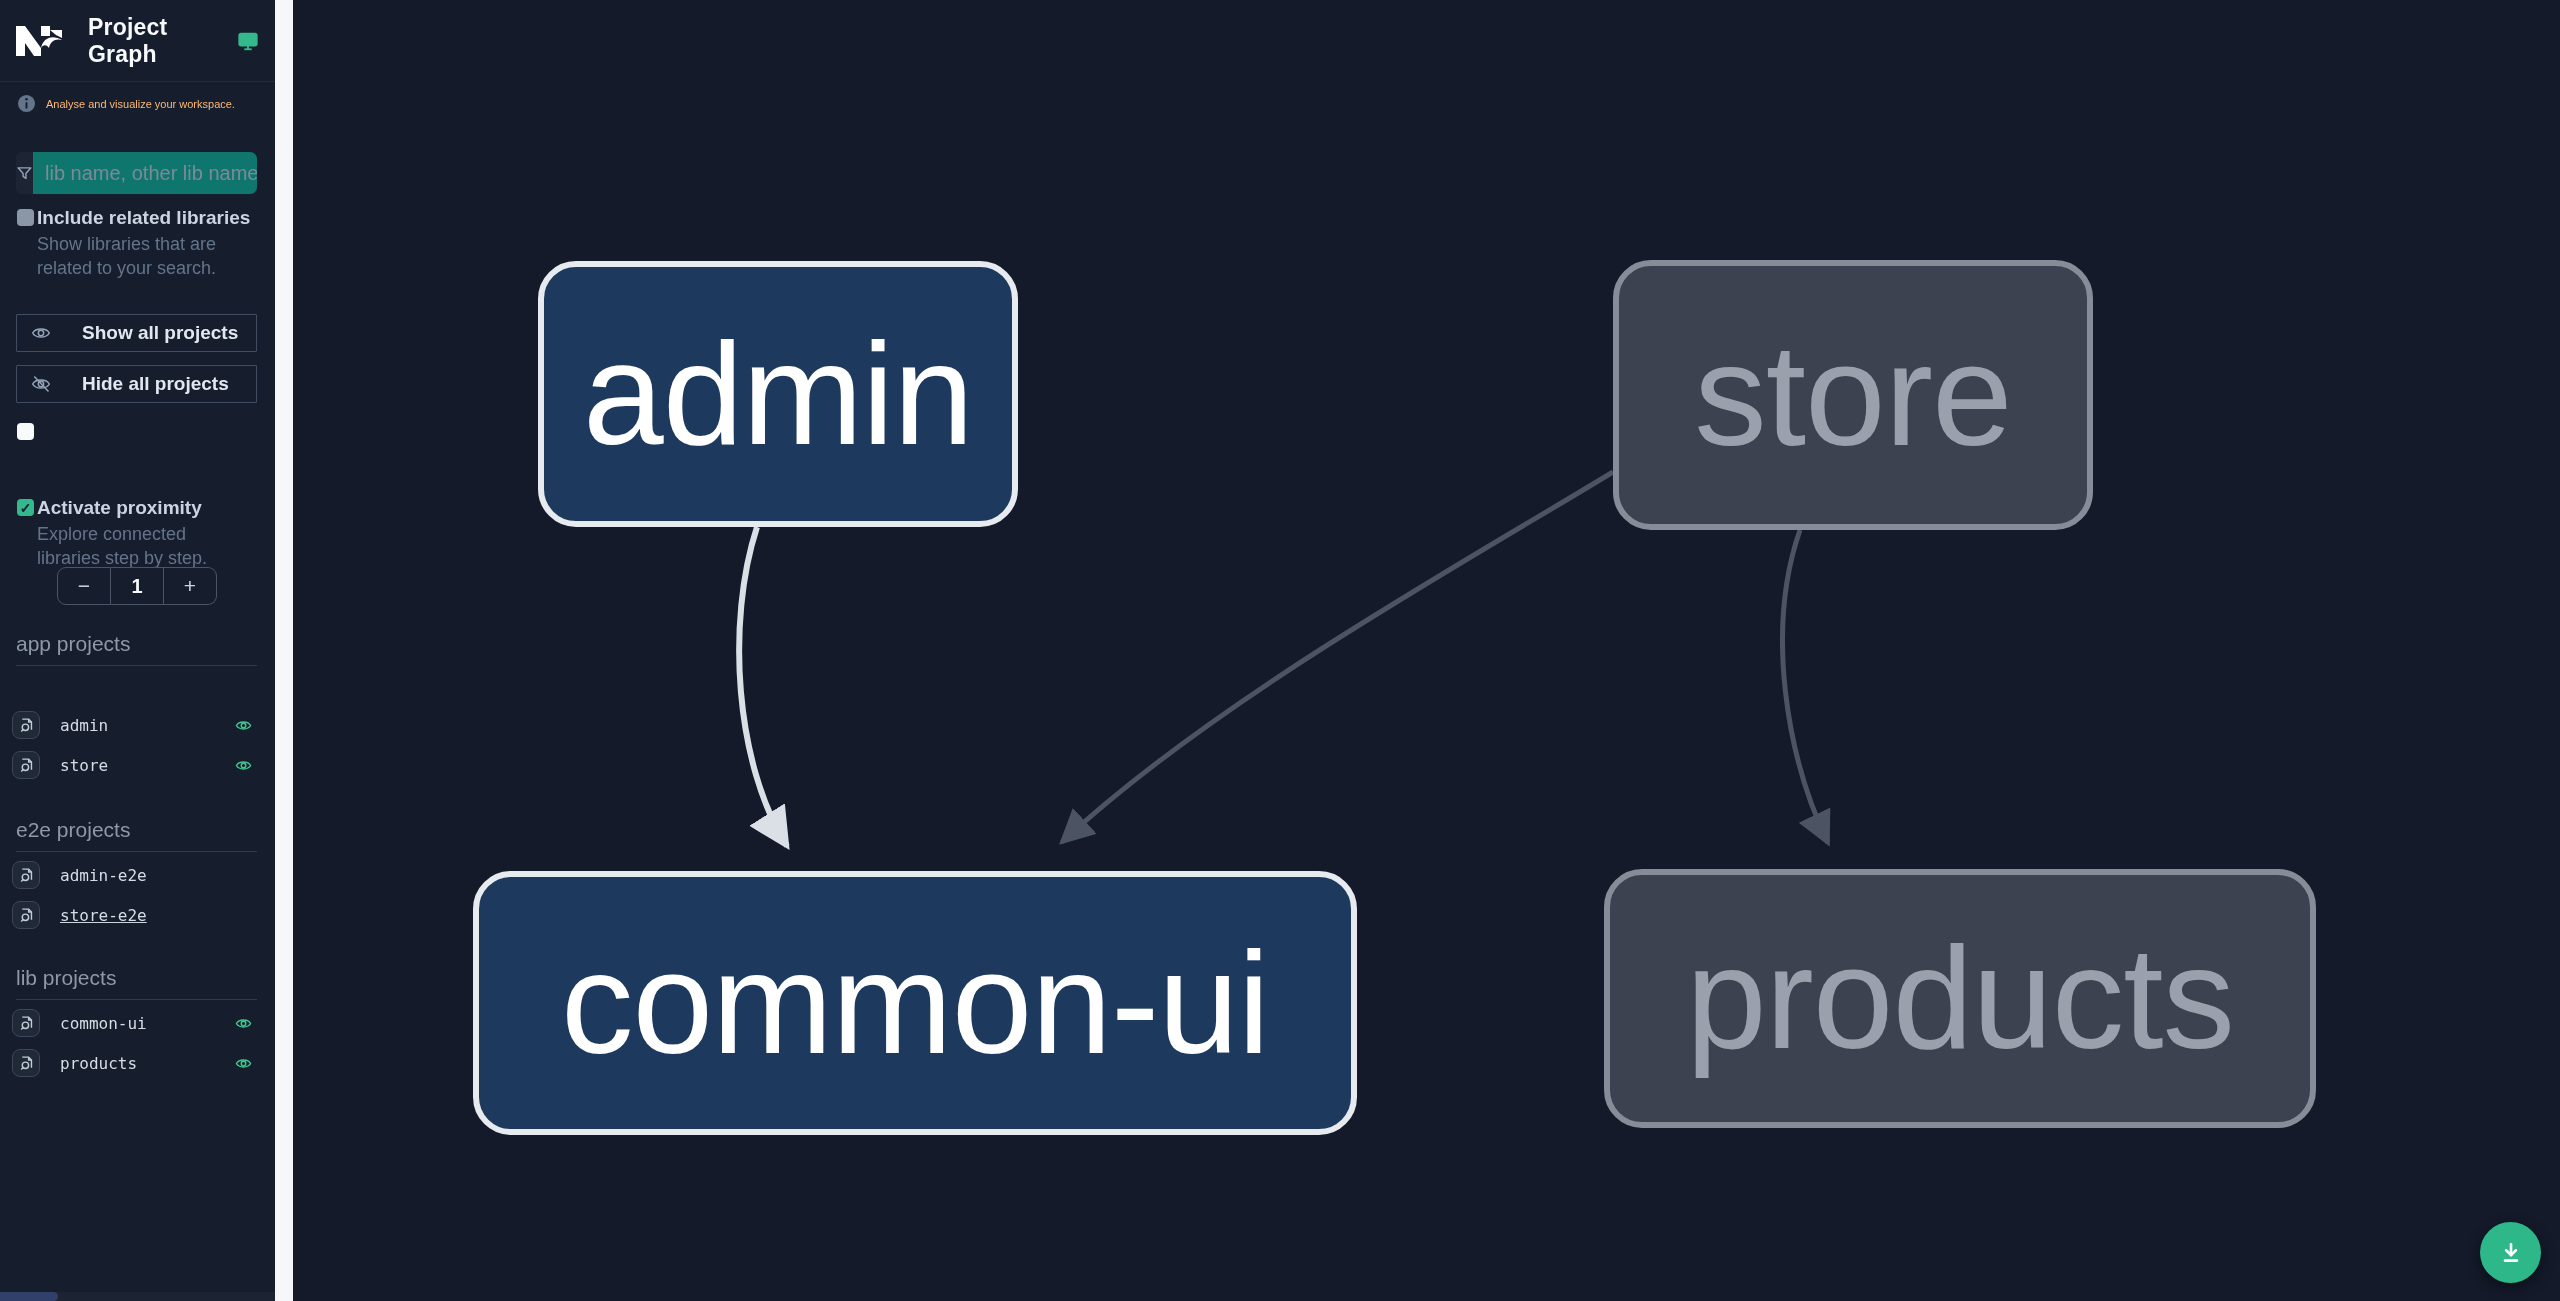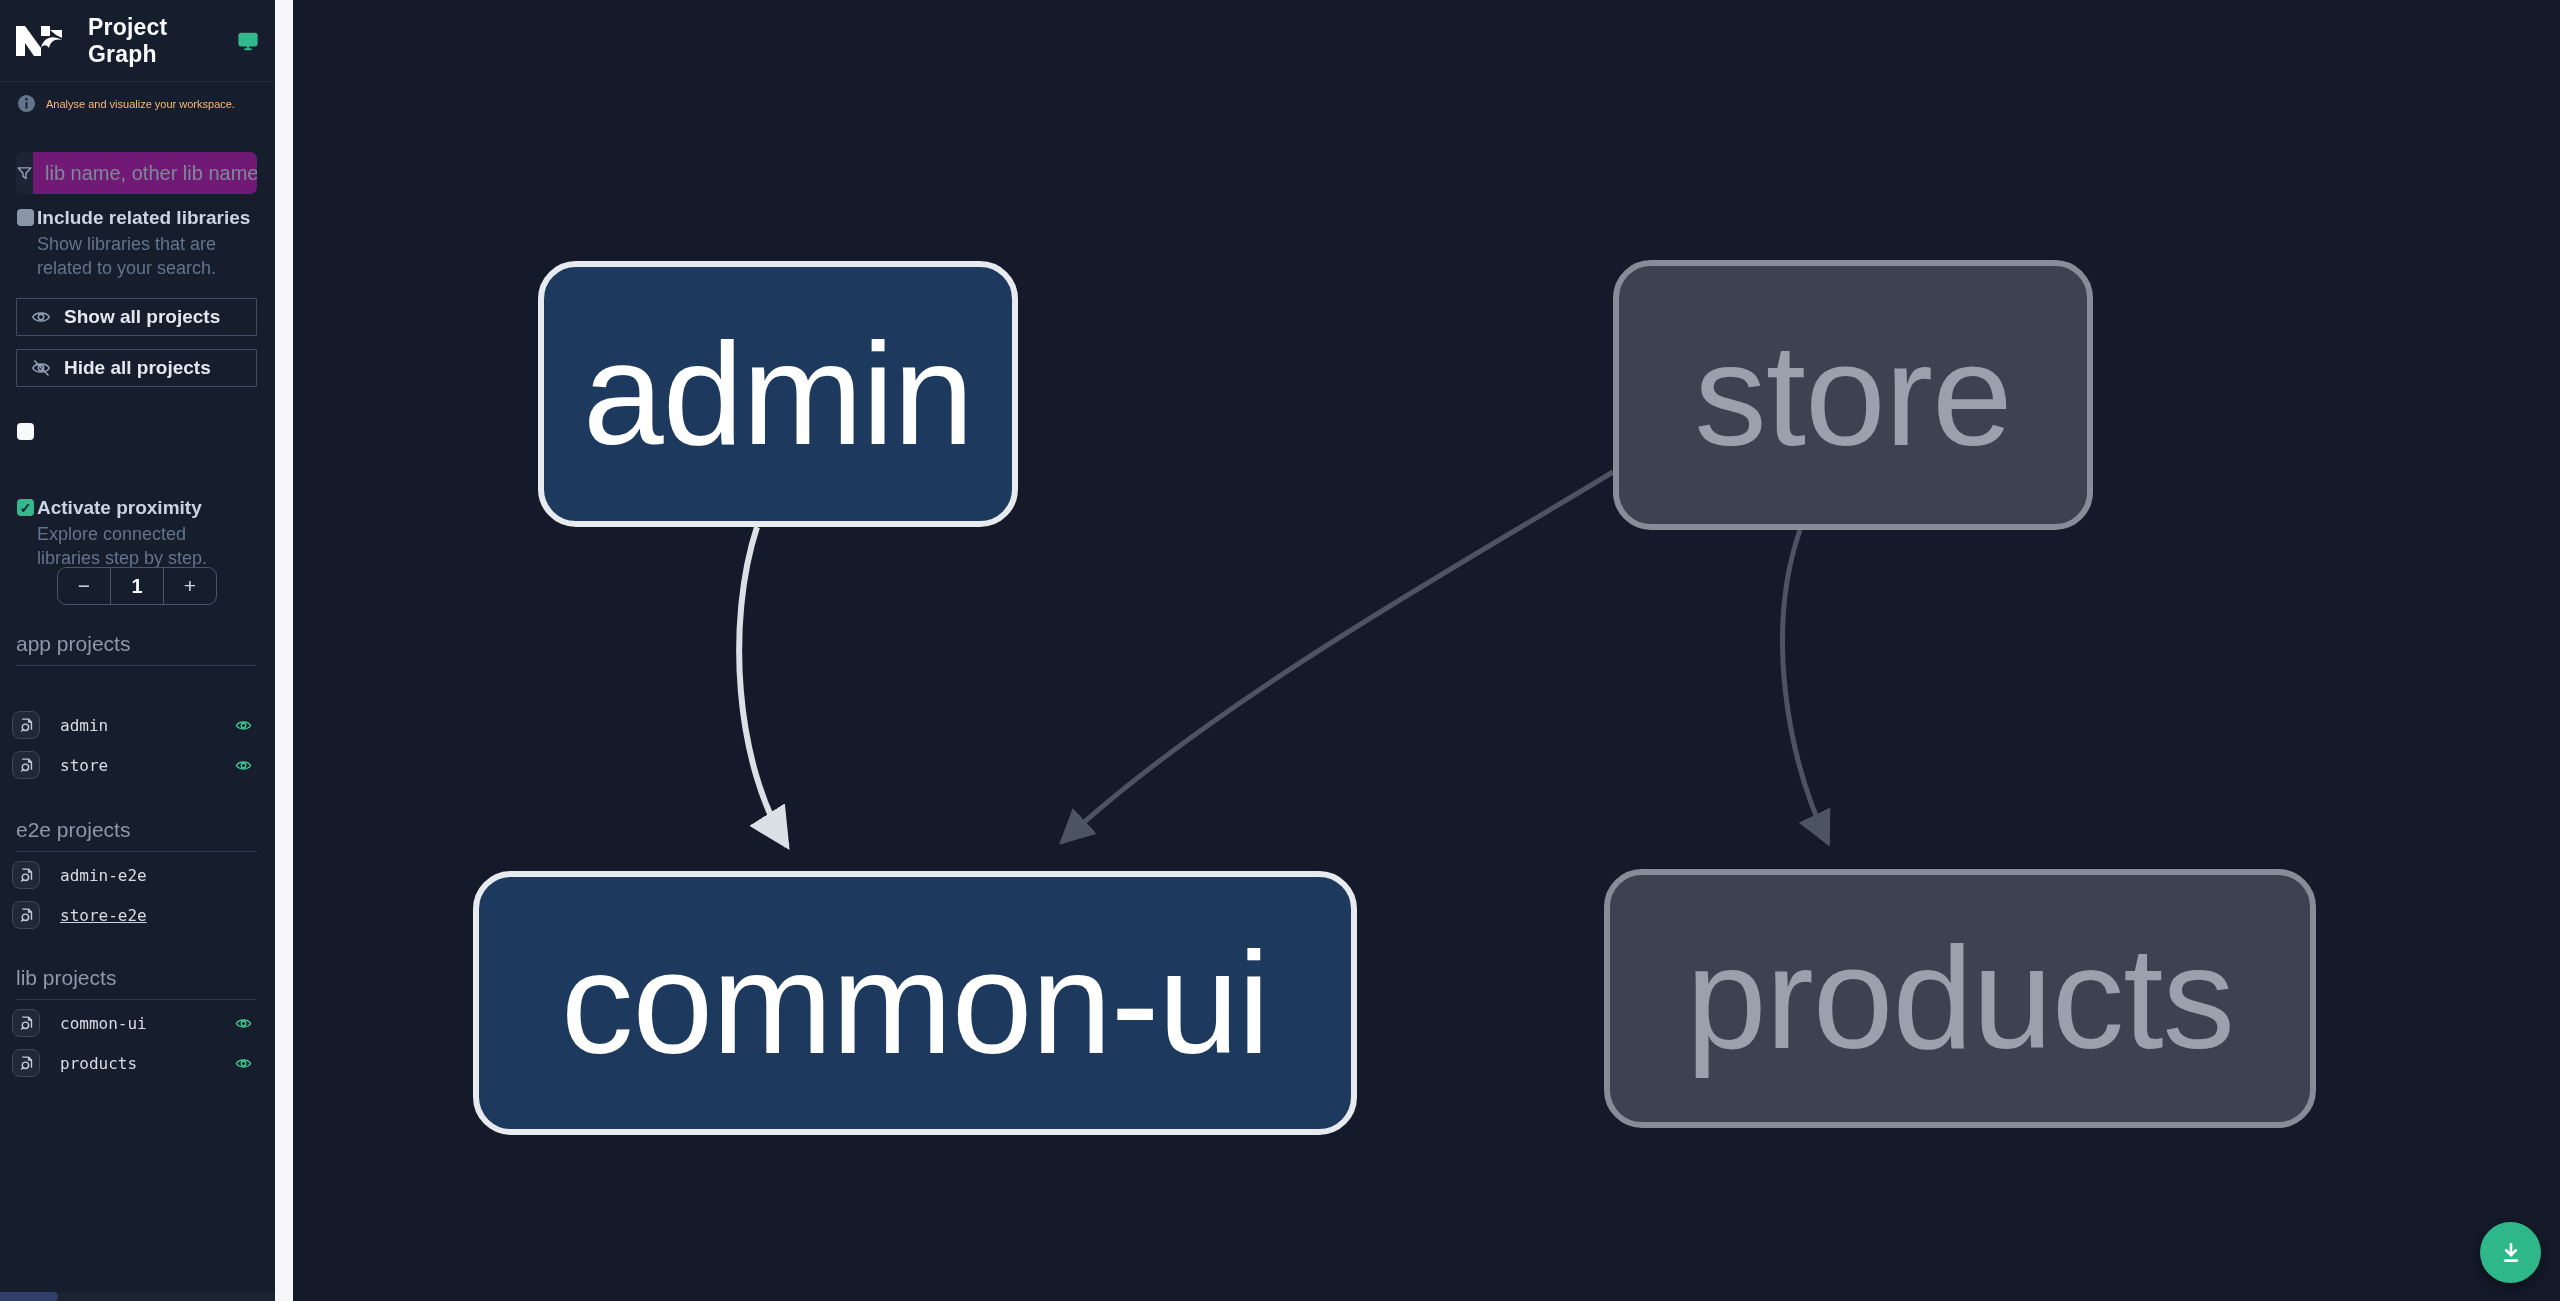--- a/index.html
+++ b/index.html
@@ -16,36 +16,36 @@
   .sb-title { font-size:23px; font-weight:700; color:#f8fafc; margin-left:26px; flex:1; letter-spacing:.2px; }
   .monitor-ic { width:22px; height:22px; }
 
   .tagline { position:absolute; left:17px; top:94px; display:flex; align-items:center; gap:10px; }
   .info-ic { width:19px; height:19px; flex:0 0 auto; }
   .tagline-text { font-size:11px; color:#fdba74; }
 
   .searchbox { position:absolute; left:16px; top:152px; width:241px; height:42px;
     display:flex; border-radius:7px; overflow:hidden; background:#2b3444; }
   .search-iconseg { width:33px; background:#1d2534; display:flex; align-items:center; justify-content:center; }
-  .searchbox input { flex:1; border:0; outline:0; background:#701a75; color:#e2e8f0;
+  .searchbox input { flex:1; border:0; outline:0; background:#0f766e; color:#e2e8f0;
     font-size:20px; padding:0 12px; font-family:"Liberation Sans", sans-serif; }
   .searchbox input::placeholder { color:#7e8998; }
 
   .cb-row { position:absolute; left:17px; display:flex; gap:3px; }
   .cb { width:17px; height:17px; border-radius:4px; margin-top:2px; flex:0 0 auto;
     display:flex; align-items:center; justify-content:center; font-size:14px; font-weight:700; }
   .cb-gray { background:#8b96a6; }
   .cb-white { background:#f8fafc; }
   .cb-teal { background:#34b98c; color:#132032; }
   .cb-label { font-size:19px; font-weight:700; color:#cbd5e1; line-height:1.15; }
   .cb-desc { font-size:18px; color:#64748b; line-height:1.35; margin-top:3px; width:202px; }
 
   .sb-btn { position:absolute; left:16px; width:241px; height:38px;
     border:1px solid #414d61; border-radius:1px; background:transparent;
-    display:flex; align-items:center; gap:13px; padding:0 14px; cursor:pointer; }
+    display:flex; align-items:center; gap:31px; padding:0 14px; cursor:pointer;margin-top:16px; }
   .sb-btn span { font-size:19px; font-weight:700; color:#e2e8f0; }
   .btn-ic { width:20px; height:20px; }
 
   .stepper { position:absolute; left:57px; top:567px; width:160px; height:38px; display:flex; }
   .step-cell { flex:1; border:1px solid #4a5568; display:flex; align-items:center; justify-content:center;
     font-size:21px; color:#cbd5e1; background:transparent; cursor:pointer; }
   .step-cell:first-child { border-radius:9px 0 0 9px; }
   .step-cell:last-child { border-radius:0 9px 9px 0; border-left:0; }
   .step-val { border-left:0; color:#f8fafc; font-weight:700; font-size:20px; cursor:default; }
 

